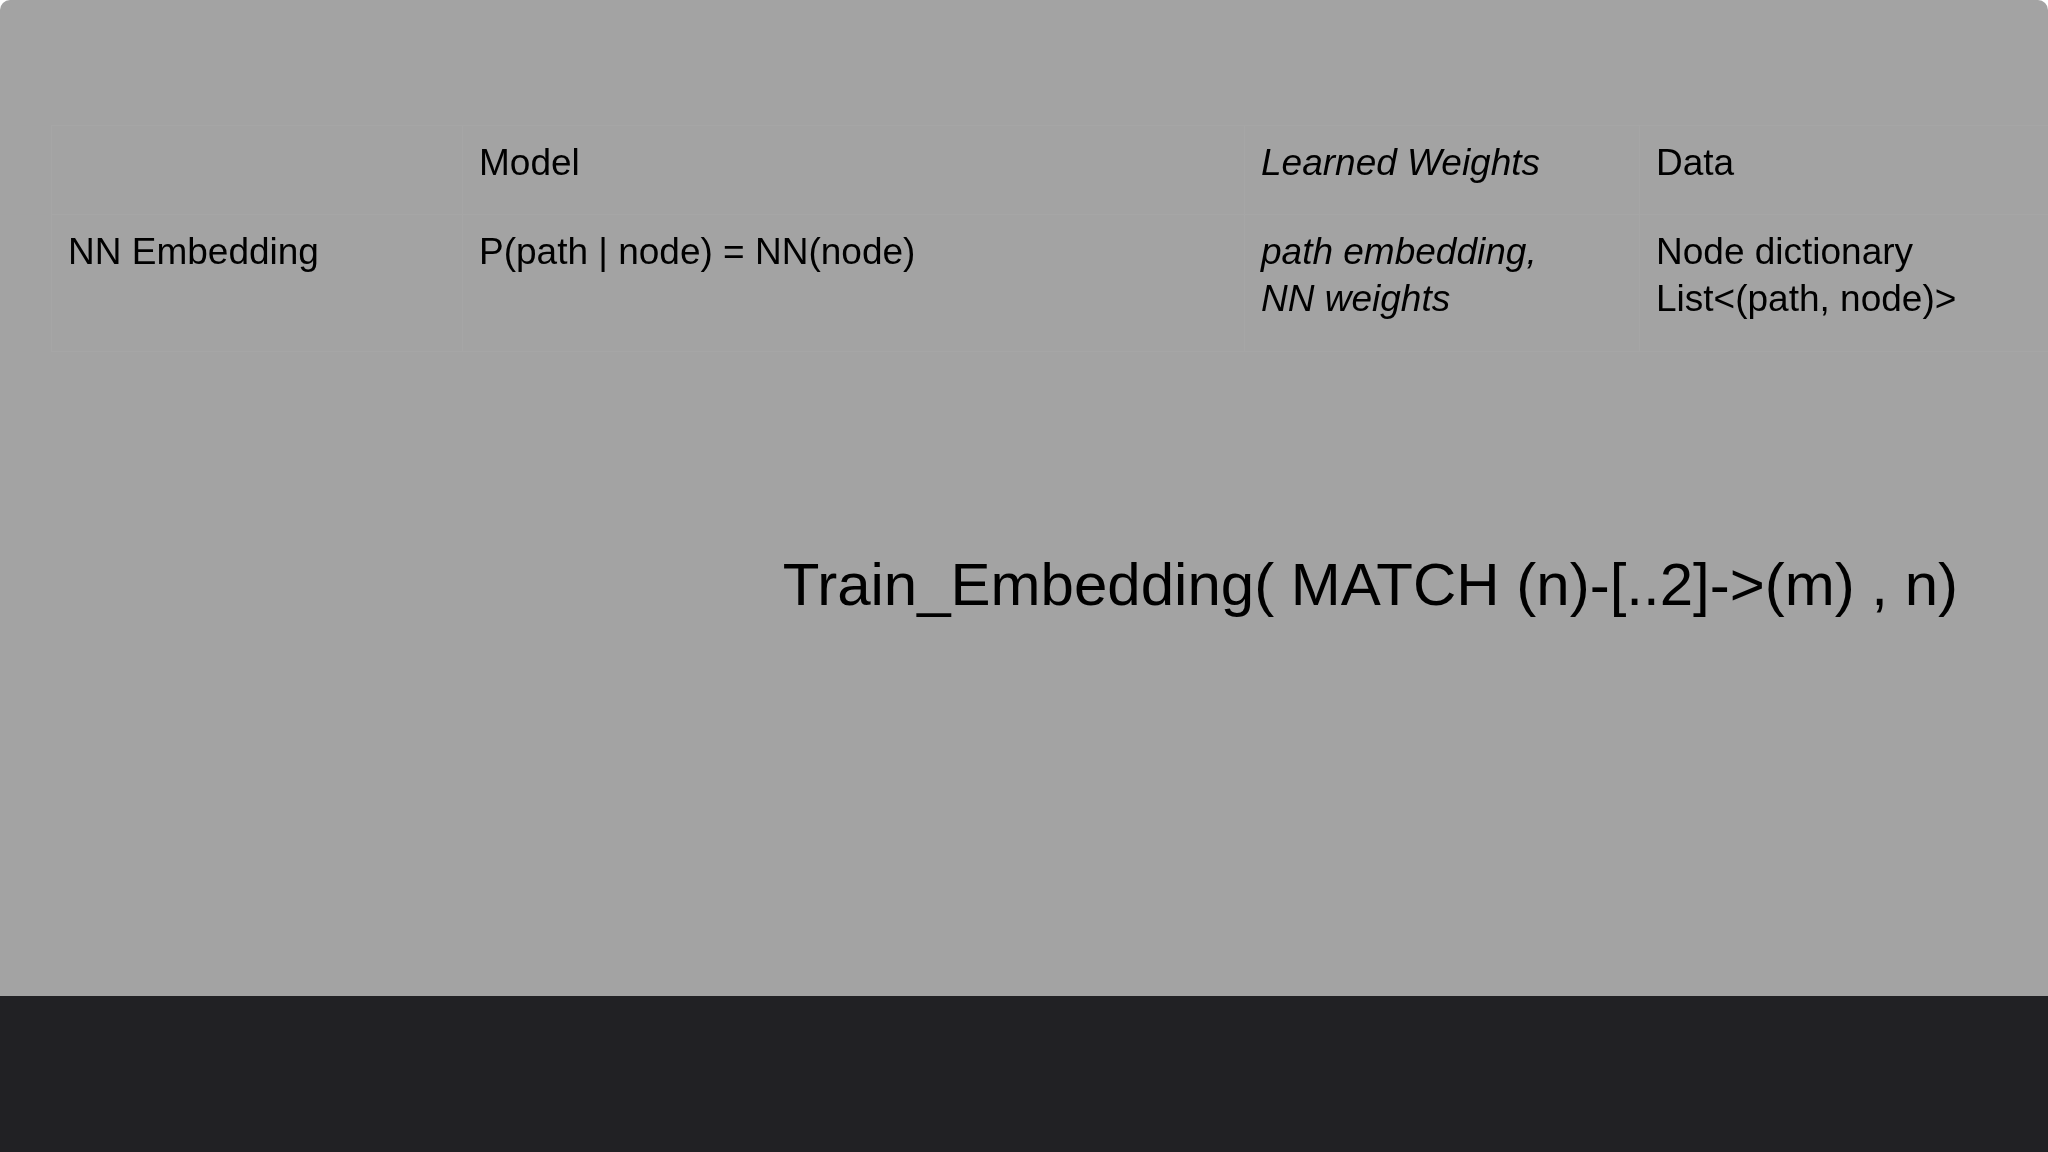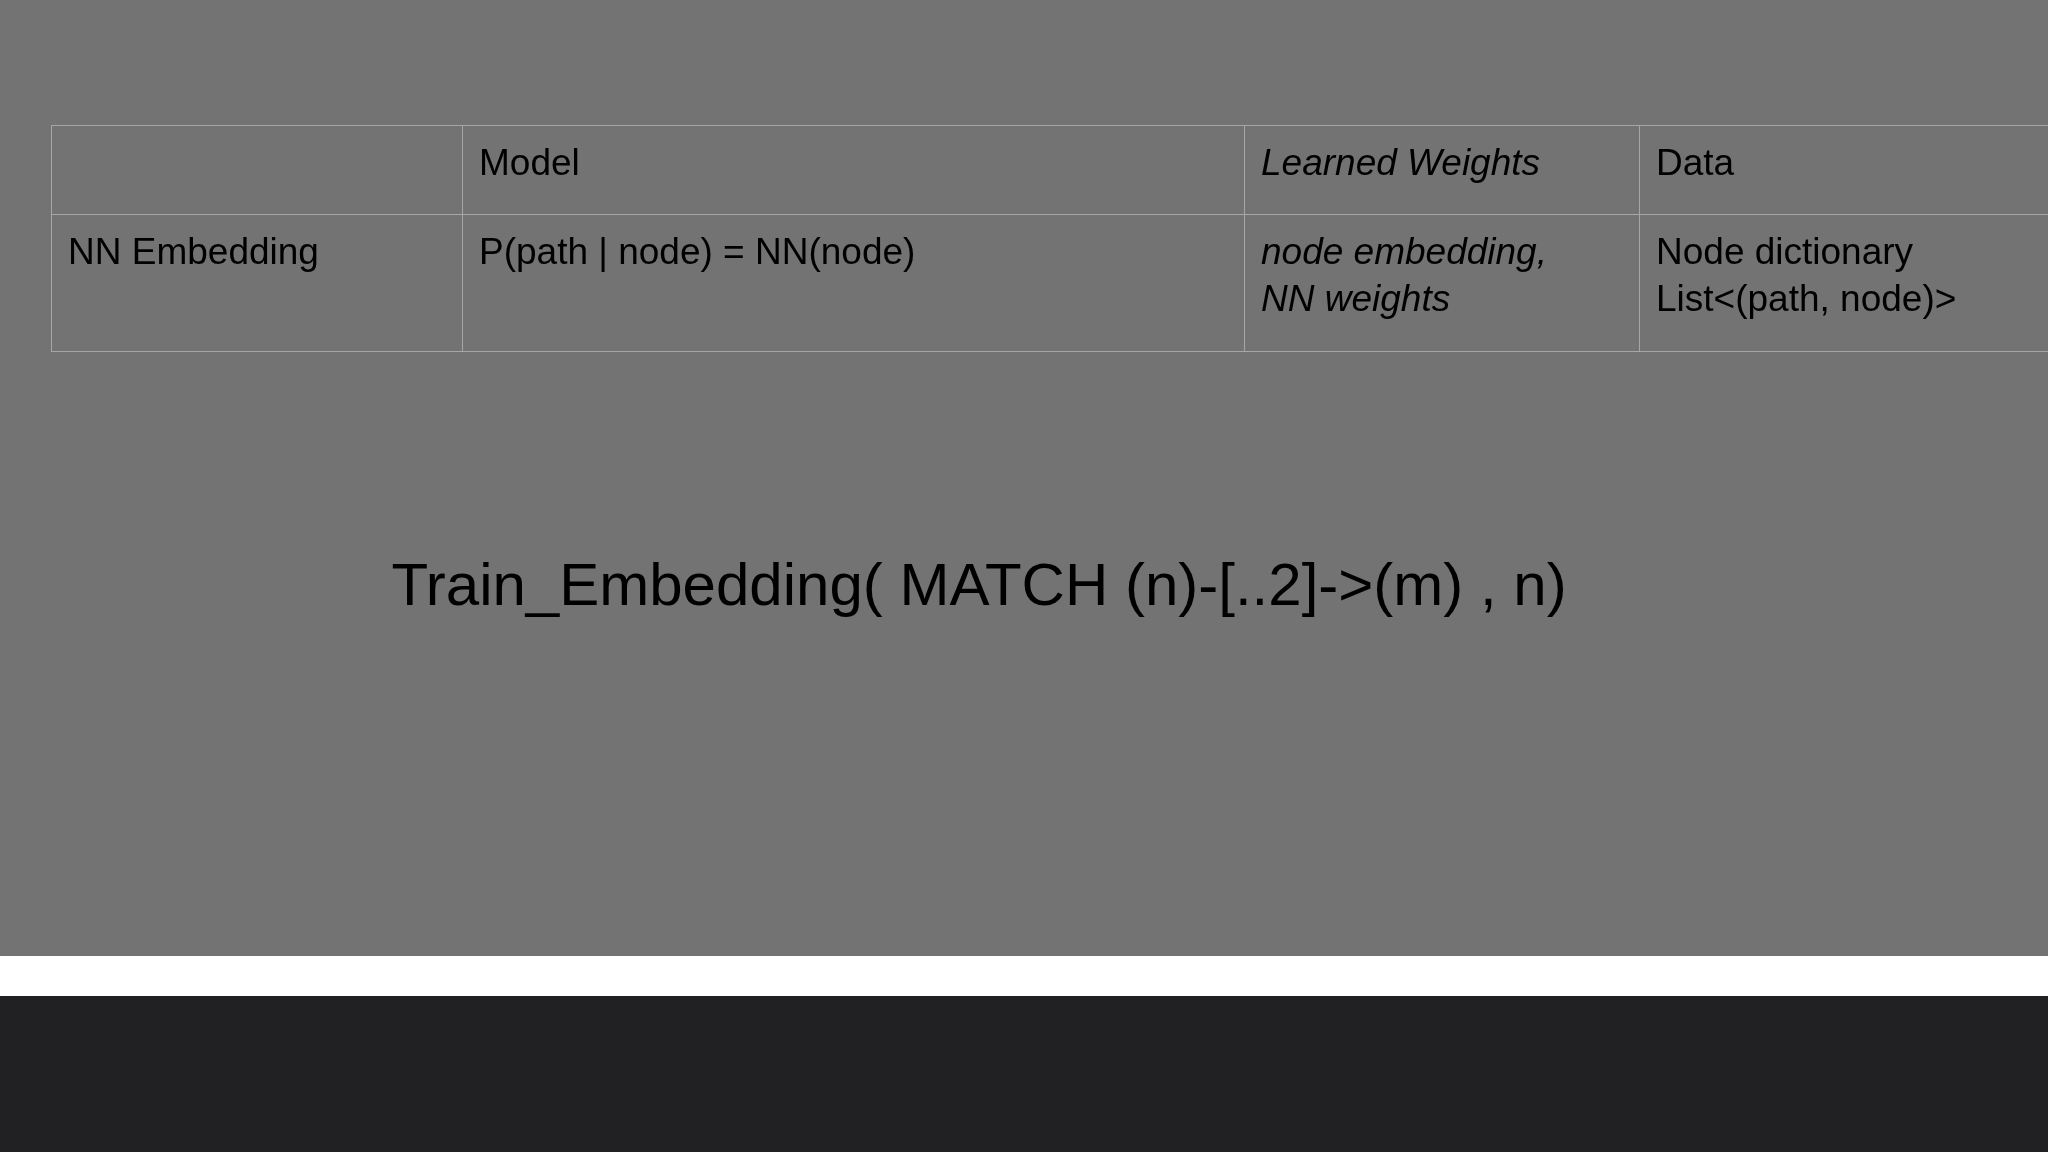--- a/index.html
+++ b/index.html
@@ -14,22 +14,23 @@
     position: relative;
     overflow: hidden;
     font-family: "Liberation Sans", sans-serif;
     -webkit-font-smoothing: antialiased;
   }
 
   .slide {
     position: absolute;
     left: 0; top: 0;
     width: 2048px;
-    height: 956px;
-    background: #737373;
+    height: 1152px;
+    background: #a3a3a3;
+    border-radius: 10px;
   }
 
   
   .spec-table {
     position: absolute;
     left: 51px;
     top: 125px;
     width: 1968px;
     border-collapse: collapse;
     table-layout: fixed;
@@ -56,21 +57,21 @@
   .col-data   { width: 485px; }
 
   .cell-line { display: block; white-space: pre; }
 
   
   .headline {
     position: absolute;
     left: 0;
     top: 552px;
     width: 1958px;
-    text-align: center;
+    text-align: right;
     font-size: 60px;
     line-height: 1.1;
     color: #000000;
     font-family: "Liberation Sans", sans-serif;
     font-weight: 400;
     white-space: pre;
   }
 
   
   .footer-bar {
@@ -92,21 +93,21 @@
       <tr class="head-row">
         <td class="col-label"></td>
         <td class="col-model">Model</td>
         <td class="col-weights">Learned Weights</td>
         <td class="col-data">Data</td>
       </tr>
       <tr class="body-row">
         <td class="col-label">NN Embedding</td>
         <td class="col-model">P(path | node) = NN(node)</td>
         <td class="col-weights">
-          <span class="cell-line">node embedding,</span>
+          <span class="cell-line">path embedding,</span>
           <span class="cell-line">NN weights</span>
         </td>
         <td class="col-data">
           <span class="cell-line">Node dictionary</span>
           <span class="cell-line">List&lt;(path, node)&gt;</span>
         </td>
       </tr>
     </tbody>
   </table>
 

